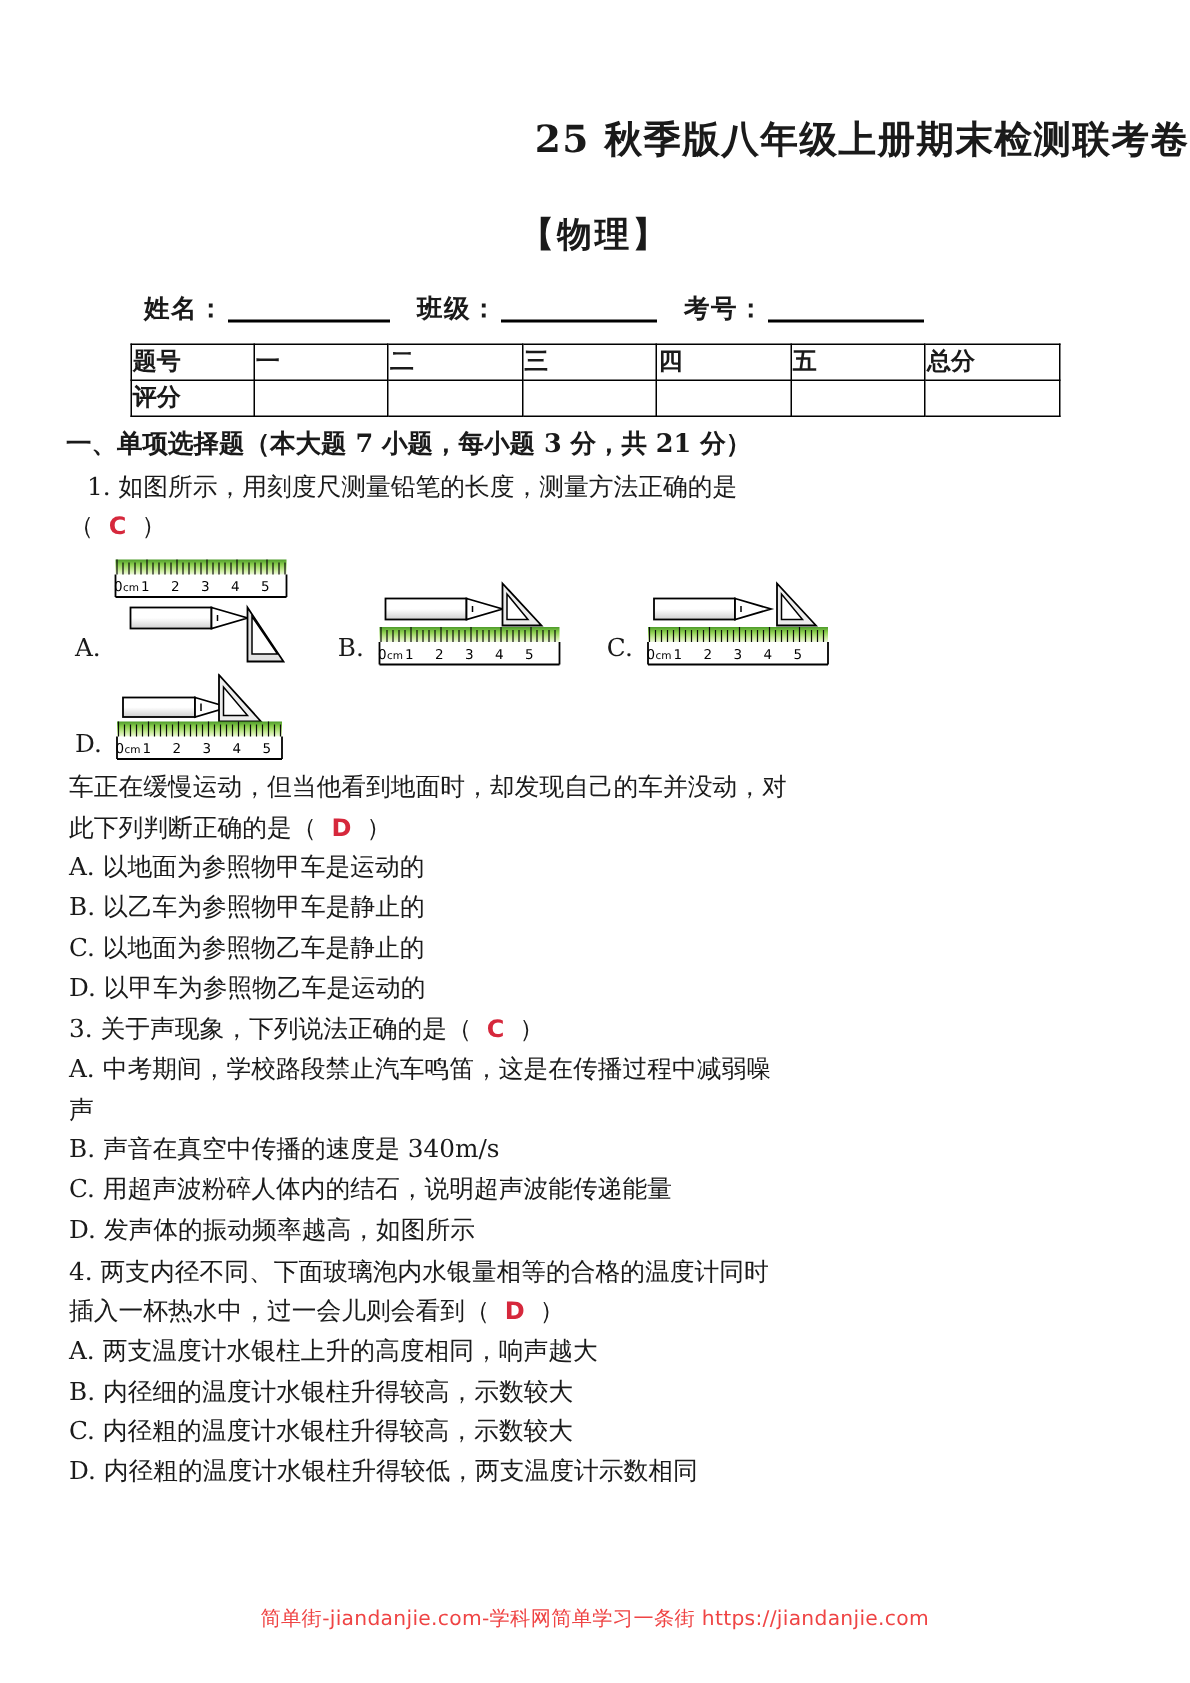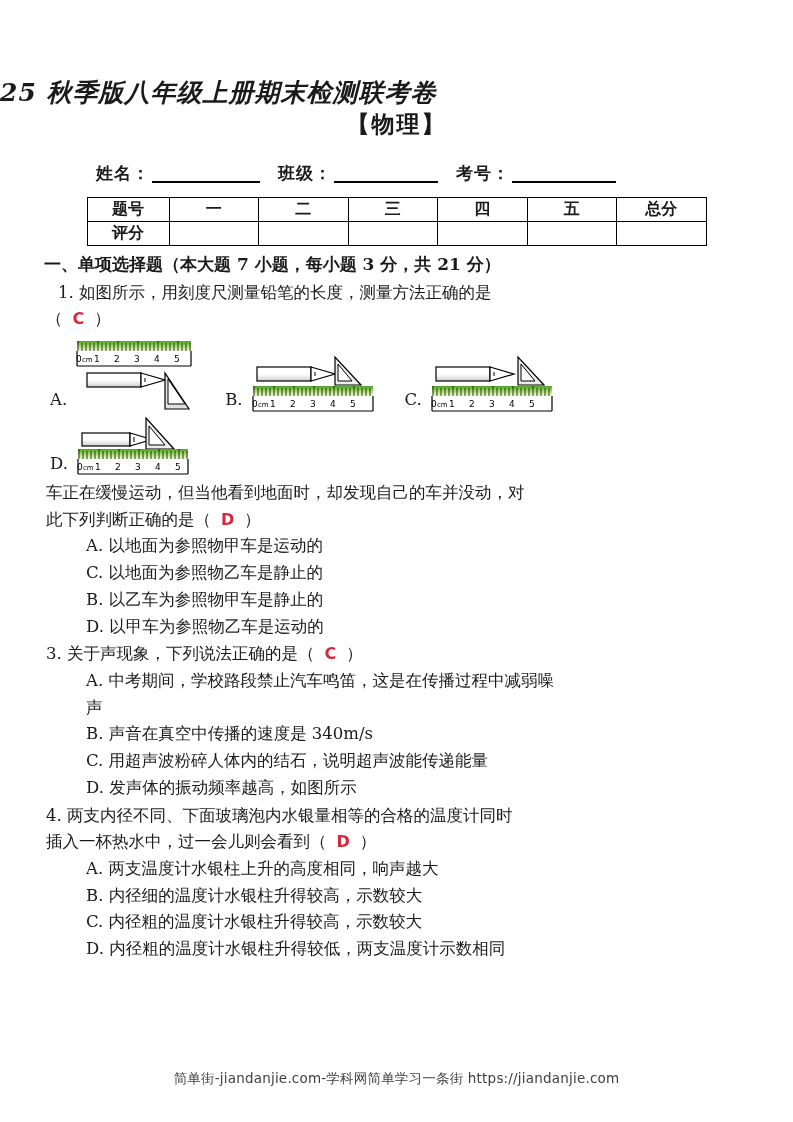--- a/index.html
+++ b/index.html
@@ -18,36 +18,35 @@
   .page {
     position: absolute;
     left: 0; top: 0;
     width: 793px;
     height: 1122px;
     padding: 0;
   }
 
   
   .title-main {
-    text-align: left;
+    text-align: right;
     font-family: "DejaVu Serif", "Liberation Serif", serif;
     font-weight: bold;
     font-size: 25px;
     letter-spacing: 1px;
     margin-top: 78px;
     line-height: 1.2;
-    font-style: italic;
   }
   .title-sub {
     text-align: center;
     font-family: "DejaVu Serif", "Liberation Serif", serif;
     font-weight: bold;
     font-size: 23px;
     letter-spacing: 2px;
-    margin-top: 1px;
+    margin-top: 33px;
   }
 
   
   .info-line {
     margin: 22px 0 0 0;
     padding: 0 56px 0 96px;
     display: flex;
     align-items: flex-end;
     font-family: "DejaVu Serif", "Liberation Serif", serif;
     font-weight: bold;
@@ -70,21 +69,21 @@
   
   .score-table {
     margin: 12px auto 0 auto;
     width: 620px;
     border-collapse: collapse;
     table-layout: fixed;
   }
   .score-table td {
     border: 1.5px solid #000;
     height: 23px;
-    text-align: center;
+    text-align: left;
     vertical-align: middle;
     font-family: Liberation Mono, monospace;
     font-weight: bold;
     font-size: 16px;
   }
   .score-table td.head-col { width: 82px; }
 
   
   .content {
     padding: 0 72px 0 46px;
@@ -95,21 +94,21 @@
   }
   .section-head {
     font-weight: bold;
     font-size: 17px;
     letter-spacing: 0px;
     margin-bottom: 1px;
     margin-left: -2px;
   }
   .q { margin-top: 1px; }
   .q-stem { text-indent: 0; margin-left: 12px; }
-  .opt { white-space: normal; margin-left: 40px; }
+  .opt { white-space: normal; }
   .ans {
     color: #d6283c;
     font-weight: bold;
     font-family: "DejaVu Sans", "Liberation Sans", sans-serif;
     padding: 0 10px;
     font-size: 16px;
   }
   .paren { letter-spacing: 0px; }
 
   
@@ -132,21 +131,21 @@
   .fig { position: relative; }
 
   
   .footer {
     position: absolute;
     left: 0; right: 0;
     top: 1070px;
     text-align: center;
     font-family: "DejaVu Sans", "Liberation Sans", sans-serif;
     font-size: 13.5px;
-    color: #404040;
+    color: #ef4444;
     letter-spacing: 0.2px;
   }
 </style>
 </head>
 <body>
 
 <div class="page">
 
   <div class="title-main">25 秋季版八年级上册期末检测联考卷</div>
   <div class="title-sub">【物理】</div>
@@ -492,26 +491,26 @@
     <div class="q">
       <div>车正在缓慢运动，但当他看到地面时，却发现自己的车并没动，对</div>
       <div>
         <span>此下列判断正确的是（</span><span class="ans">D</span><span class="paren">）</span>
       </div>
       <div class="opt">
         <span>A.</span>
         <span>以地面为参照物甲车是运动的</span>
       </div>
       <div class="opt">
+        <span>B.</span>
+        <span>以乙车为参照物甲车是静止的</span>
+      </div>
+      <div class="opt">
         <span>C.</span>
         <span>以地面为参照物乙车是静止的</span>
-      </div>
-      <div class="opt">
-        <span>B.</span>
-        <span>以乙车为参照物甲车是静止的</span>
       </div>
       <div class="opt">
         <span>D.</span>
         <span>以甲车为参照物乙车是运动的</span>
       </div>
     </div>
 
     <div class="q">
       <div>
         <span>3.</span>

